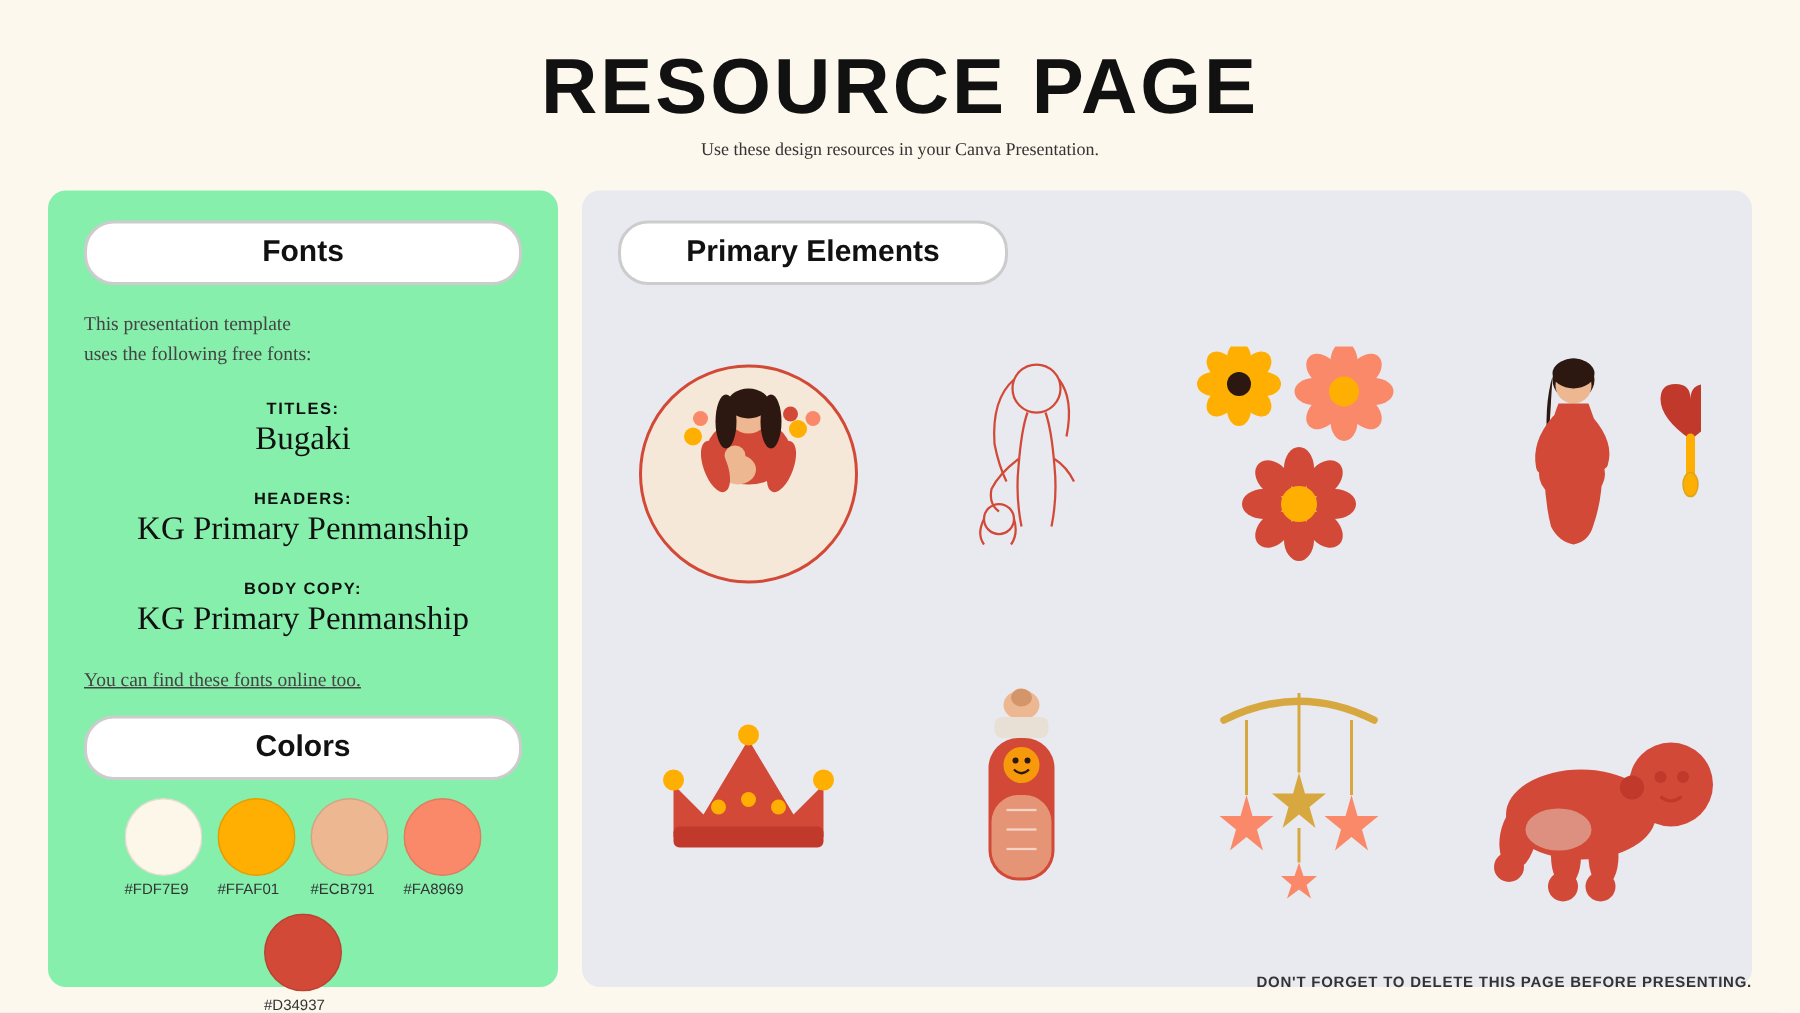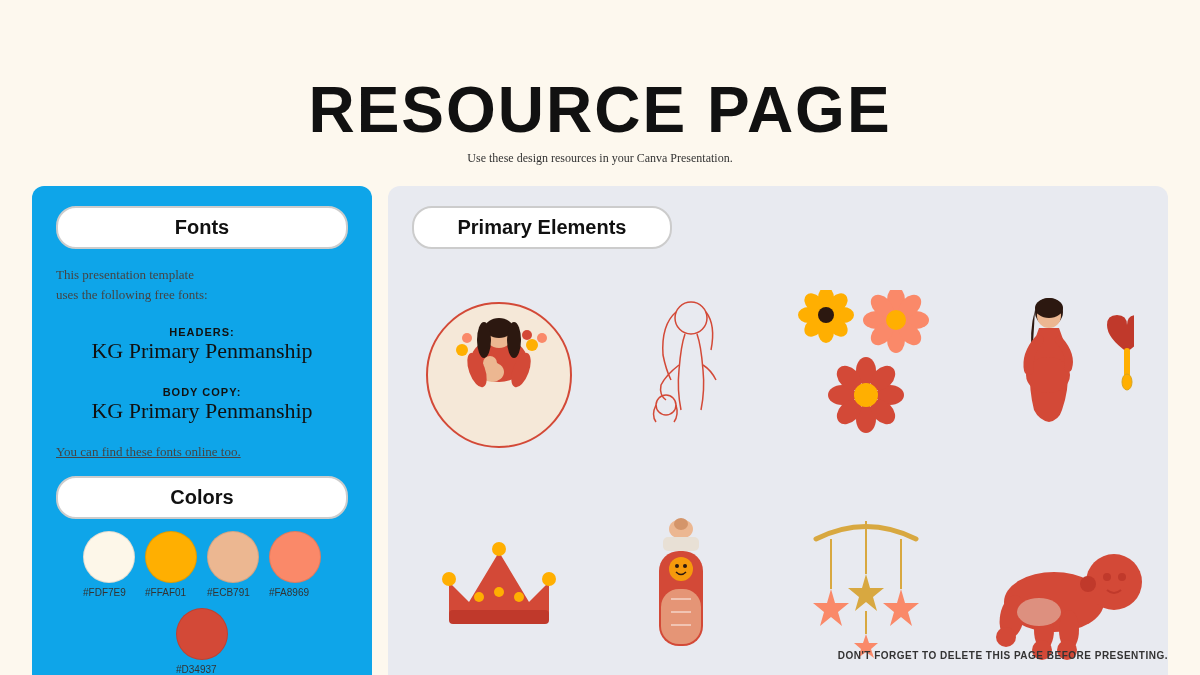--- a/index.html
+++ b/index.html
@@ -13,45 +13,44 @@
       position: relative;
     }
 
     .page-header {
       text-align: center;
       padding-top: 28px;
       margin-bottom: 8px;
     }
 
     .page-title {
-      font-size: 64px;
+      font-size: 52px;
       font-weight: 900;
       letter-spacing: 2px;
       color: #111;
       font-family: 'Arial Black', 'Arial', sans-serif;
-      margin-top: 45px;
     }
 
     .page-subtitle {
       font-size: 12px;
       color: #333;
       margin-top: 4px;
       font-family: 'Georgia', serif;
     }
 
     .main-content {
       display: flex;
       gap: 16px;
       padding: 12px 32px;
       height: calc(675px - 120px);
     }
 
     
     .left-panel {
-      background-color: #0ea5e9;
+      background-color: #86efac;
       border-radius: 12px;
       padding: 20px 24px;
       width: 340px;
       min-width: 340px;
       display: flex;
       flex-direction: column;
       gap: 12px;
     }
 
     .section-box {
@@ -201,20 +200,24 @@
   <div class="left-panel">
 
     <div class="section-box">
       <span class="section-title">Fonts</span>
     </div>
 
     <div class="fonts-desc">
       This presentation template<br>uses the following free fonts:
     </div>
 
+    <div class="font-entry">
+      <span class="font-label">TITLES:</span>
+      <div class="font-name-titles">Bugaki</div>
+    </div>
 
     <div class="font-entry">
       <span class="font-label">HEADERS:</span>
       <div class="font-name-headers">KG Primary Penmanship</div>
     </div>
 
     <div class="font-entry">
       <span class="font-label">BODY COPY:</span>
       <div class="font-name-body">KG Primary Penmanship</div>
     </div>

